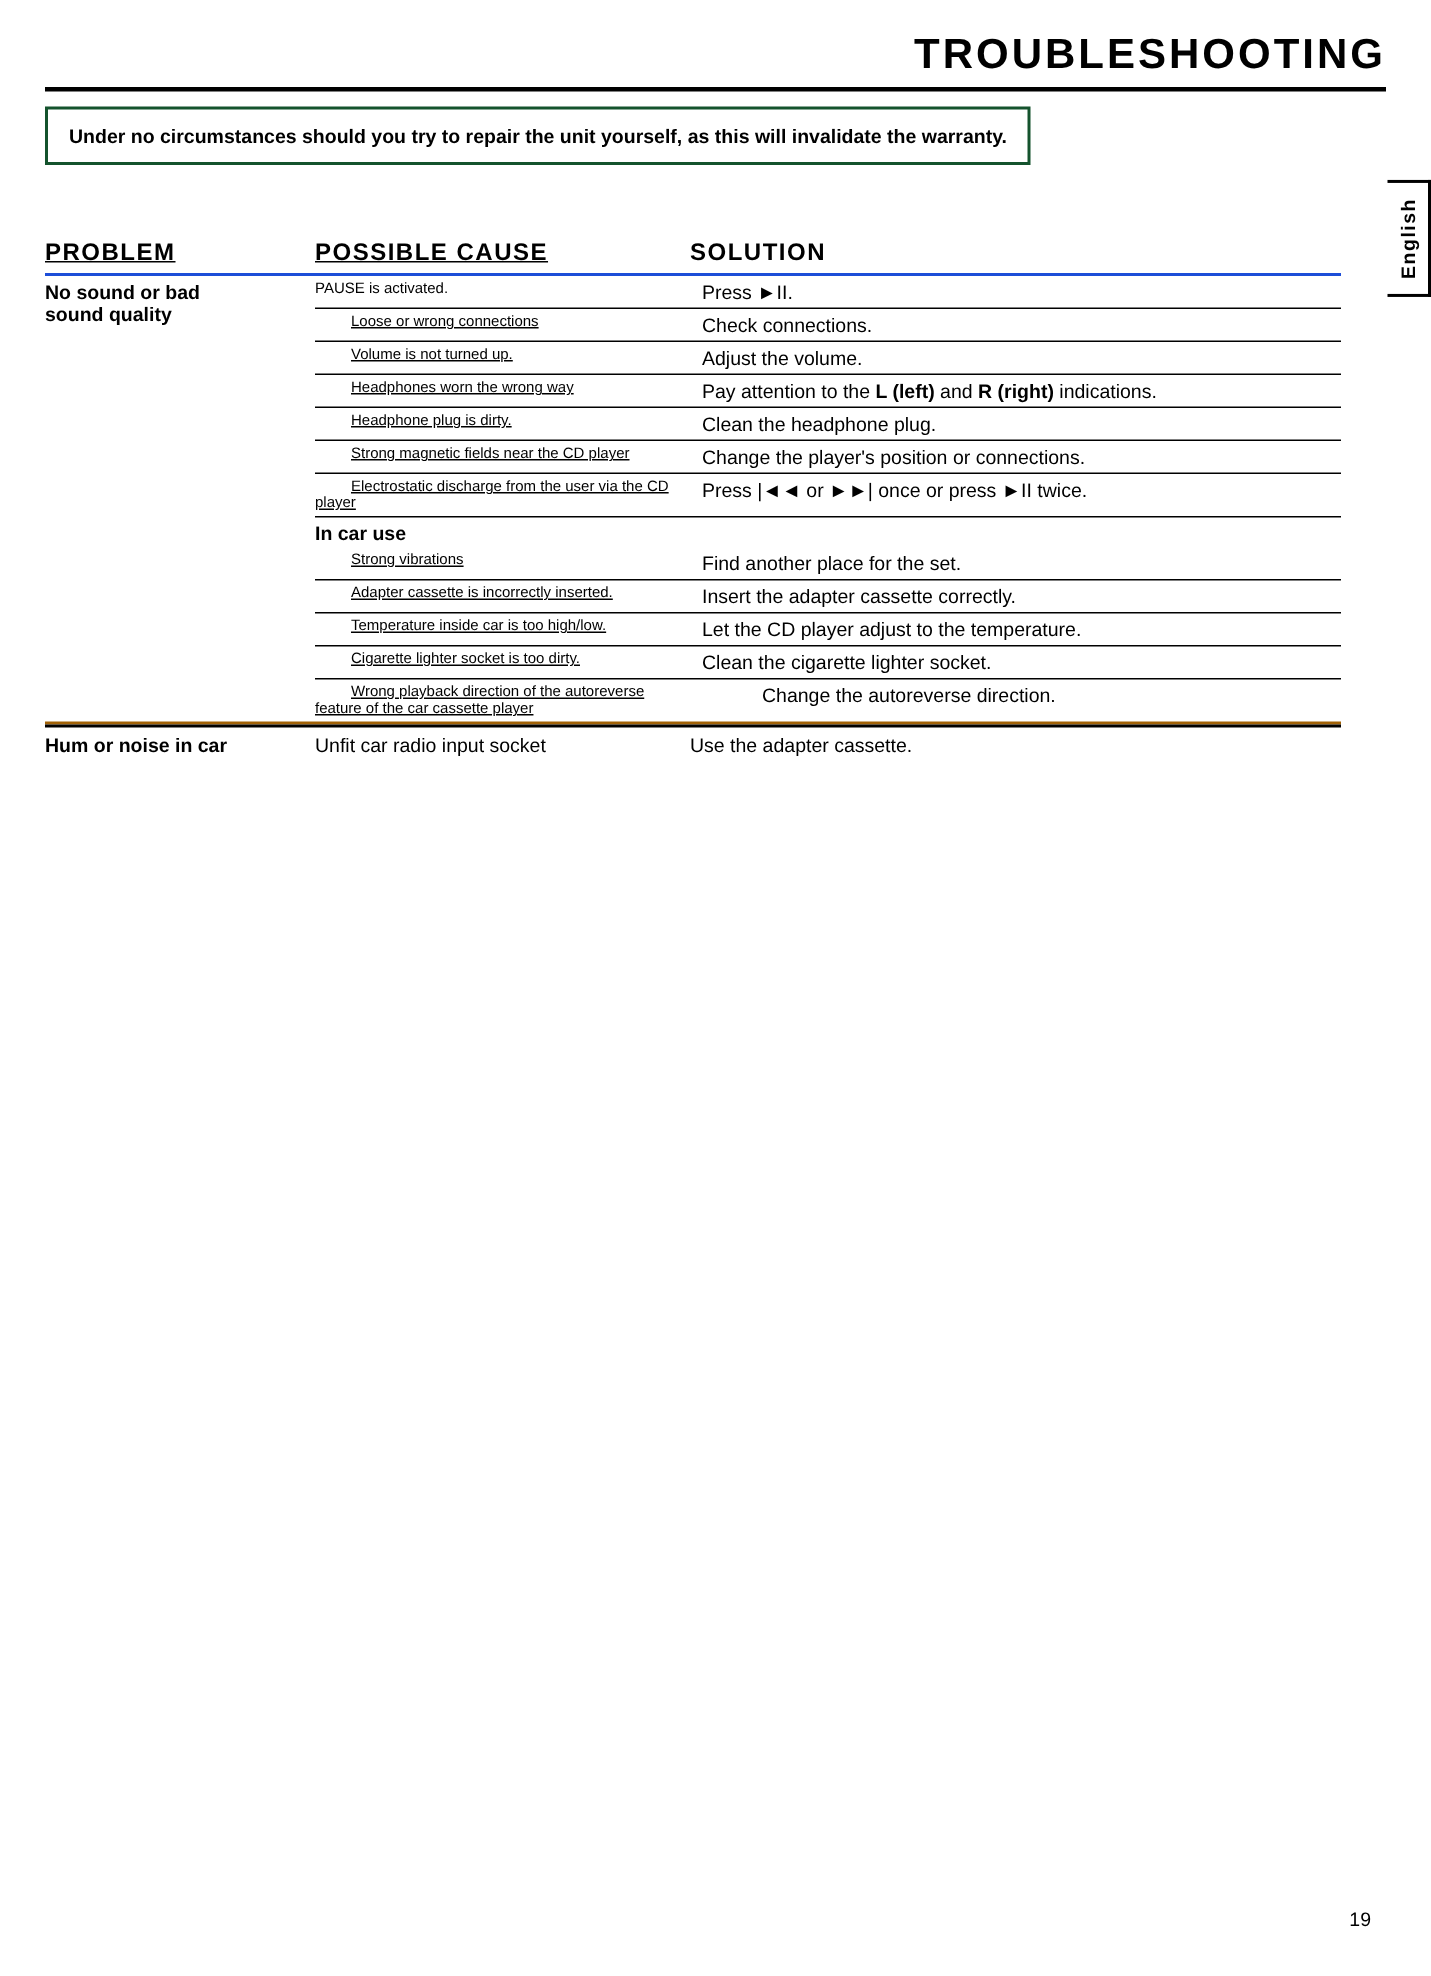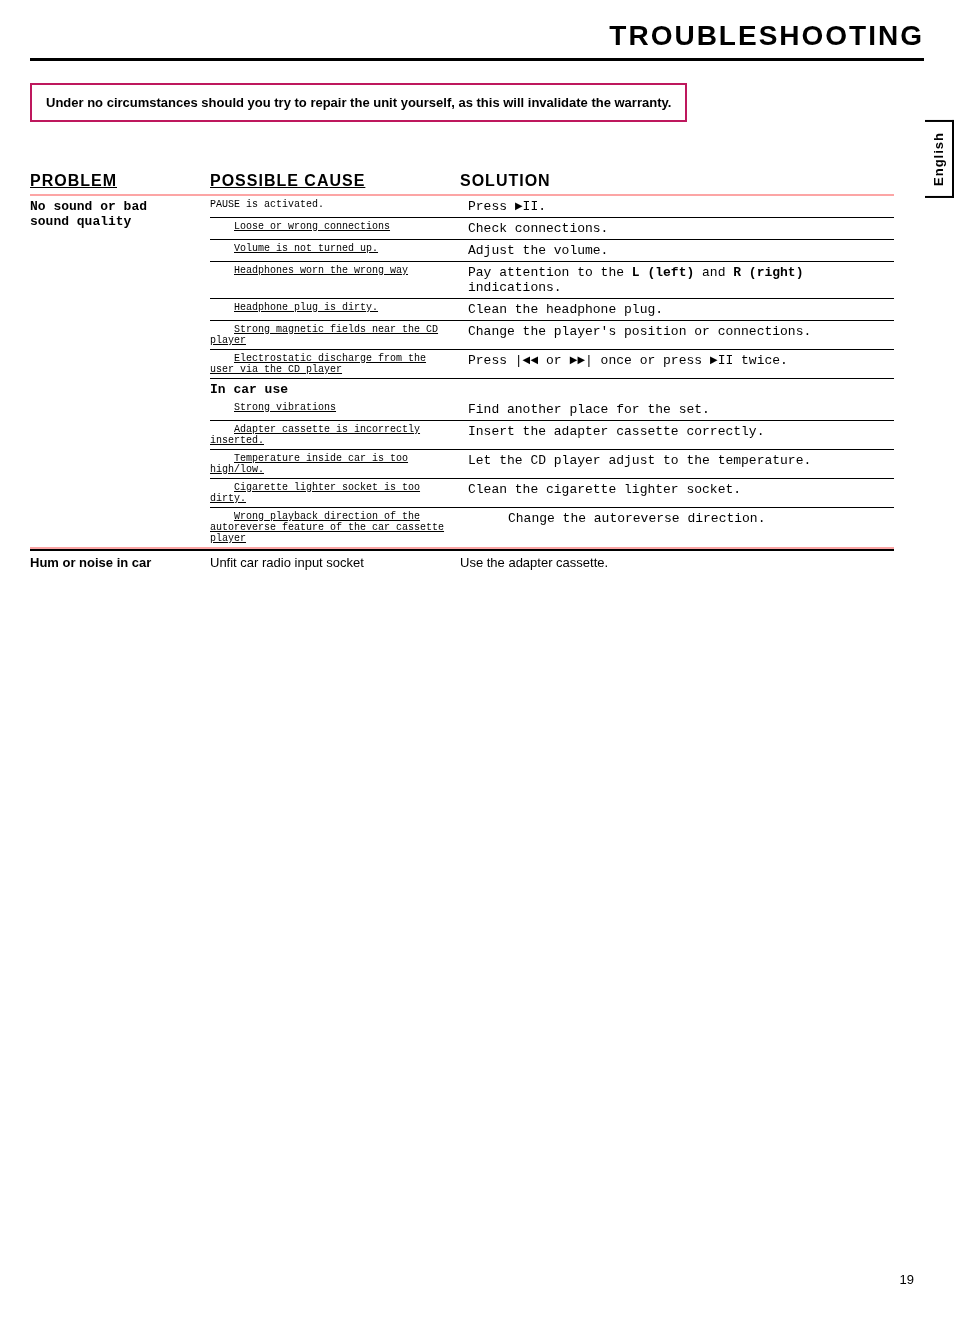--- a/index.html
+++ b/index.html
@@ -23,26 +23,25 @@
       text-align: right;
       font-size: 28px;
       font-weight: 900;
       letter-spacing: 2px;
       border-bottom: 3px solid #000;
       padding-bottom: 6px;
       margin-bottom: 10px;
     }
 
     .warning-box {
-      border: 2px solid #be185d;
+      border: 2px solid #14532d;
       padding: 10px 14px;
       margin-bottom: 20px;
       display: inline-block;
       max-width: 750px;
-      margin-top: 12px;
     }
 
     .warning-text {
       font-size: 13px;
       font-weight: bold;
     }
 
     .language-tab {
       position: absolute;
       right: 0;
@@ -59,21 +58,21 @@
     }
 
     .content-area {
       margin-top: 30px;
       margin-right: 30px;
     }
 
     .table-header-row {
       display: grid;
       grid-template-columns: 180px 250px 1fr;
-      border-bottom: 2px solid #fca5a5;
+      border-bottom: 2px solid #1d4ed8;
       padding-bottom: 4px;
       margin-bottom: 0;
     }
 
     .col-header {
       font-size: 16px;
       font-weight: 900;
       letter-spacing: 1px;
     }
 
@@ -130,22 +129,21 @@
     }
 
     .underline {
       text-decoration: underline;
       margin-left: 24px;
     }
 
     .top-section {
       display: grid;
       grid-template-columns: 180px 1fr;
-      border-bottom: 2px solid #fca5a5;
-      font-family: Liberation Mono, monospace;
+      border-bottom: 2px solid #a16207;
     }
 
     .problem-label-cell {
       font-weight: bold;
       font-size: 13px;
       padding-top: 3px;
     }
 
     .all-causes {
       display: flex;

